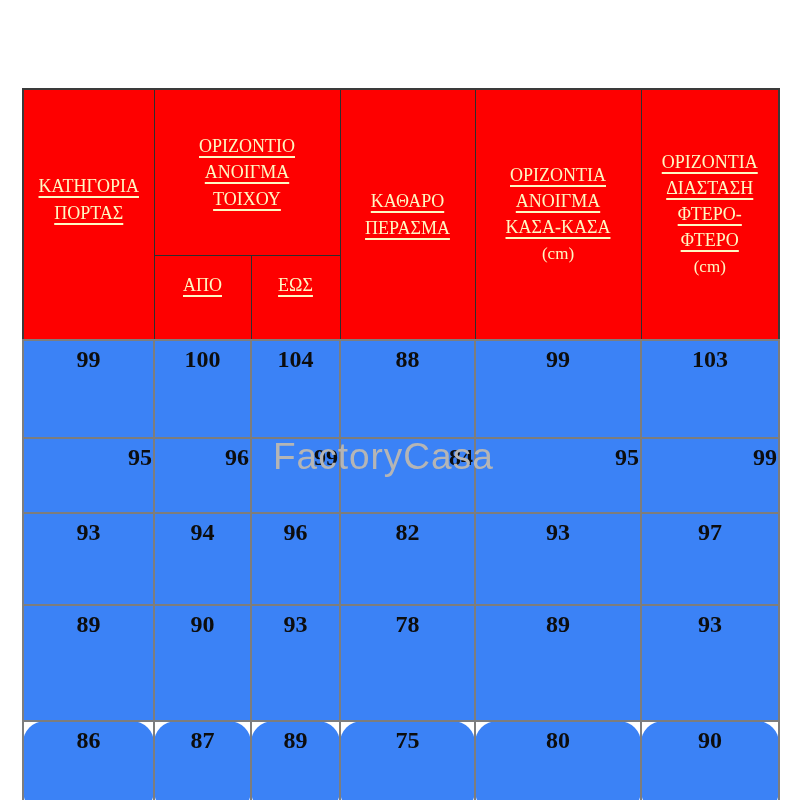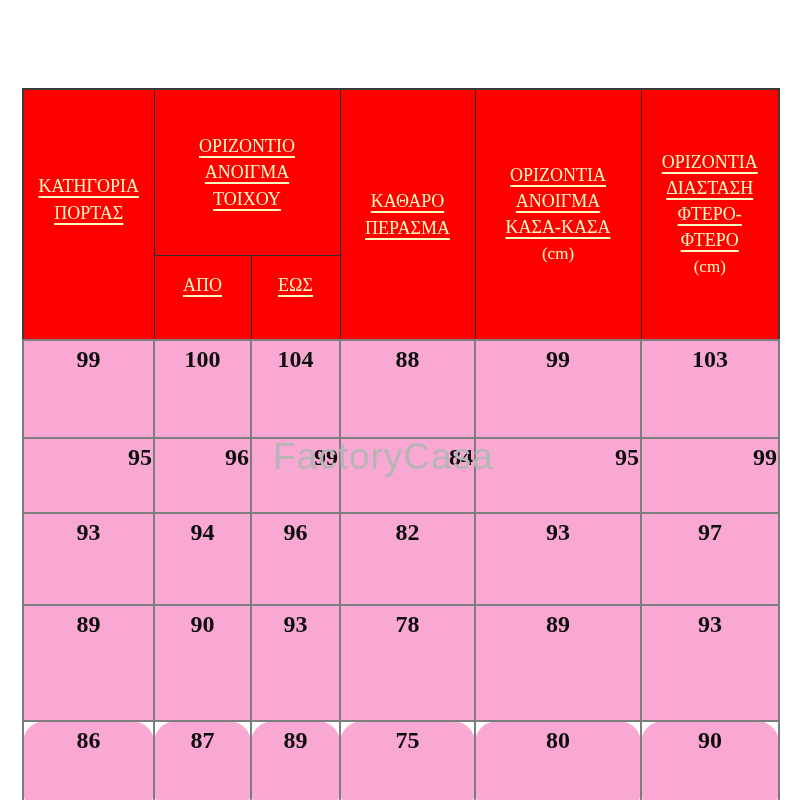--- a/index.html
+++ b/index.html
@@ -66,21 +66,21 @@
   }
   .lbl { display: inline-block; }
   .lbl-c0 { max-width: 122px; }
   .lbl-c1 { max-width: 122px; }
   .lbl-c2 { max-width: 112px; }
   .lbl-c3 { max-width: 132px; }
   .lbl-c4 { max-width: 118px; }
   .unit { font-size: 17px; margin-top: 2px; }
 
   td {
-    background: #f9a8d4;
+    background: #3b82f6;
     border: 2px solid #7d7d7d;
     color: #0d0d0d;
     font-weight: bold;
     font-size: 24px;
     text-align: center;
     vertical-align: top;
     padding-top: 5px;
   }
   tr.r0 td { height: 90px; }
   tr.r1 td { height: 67px; text-align: right; }

